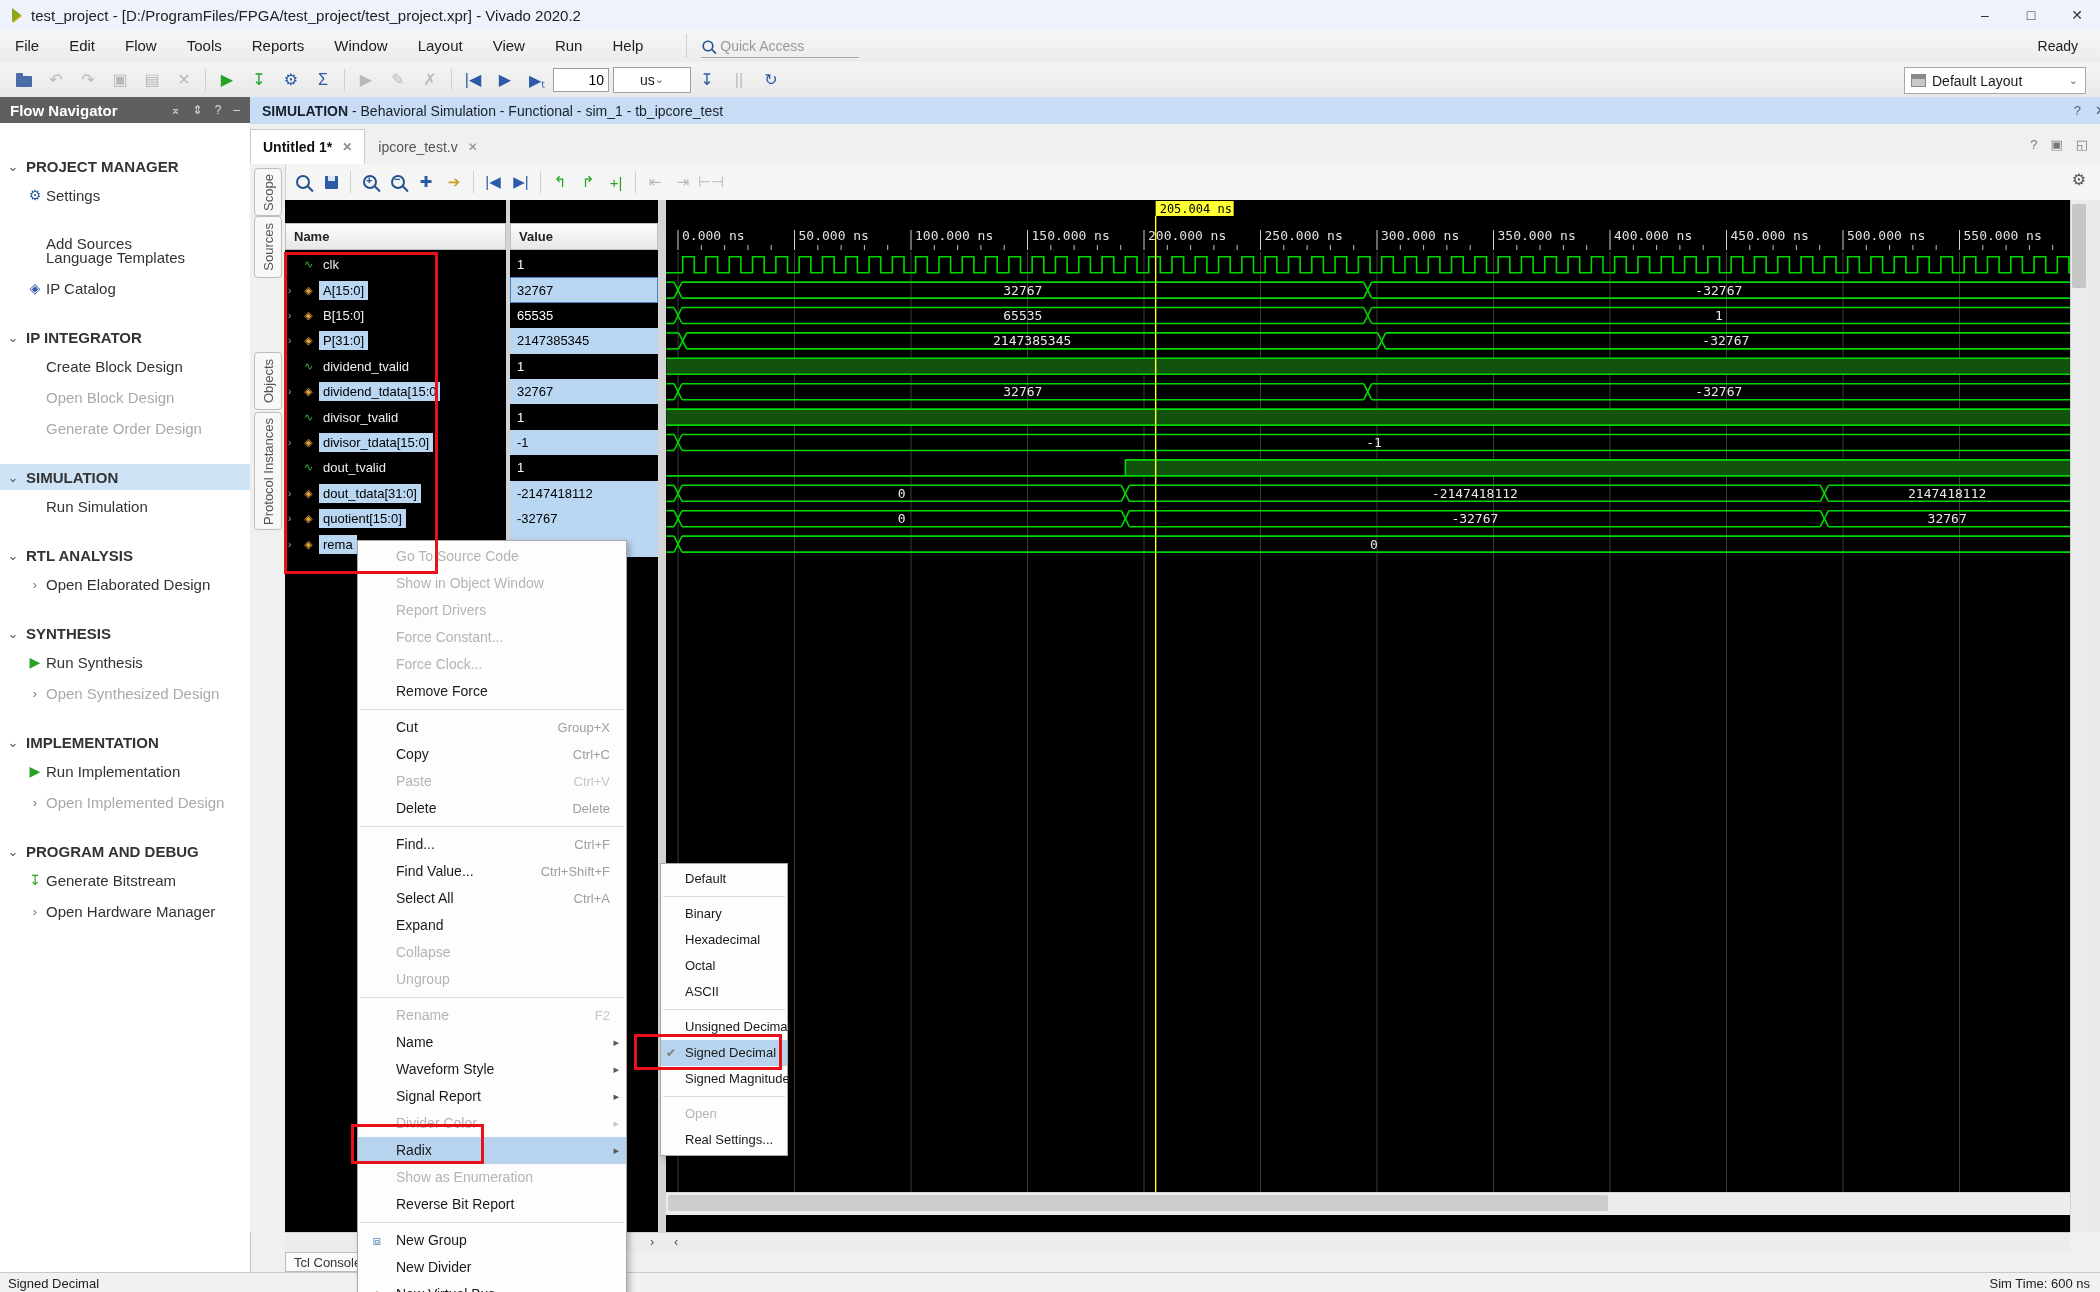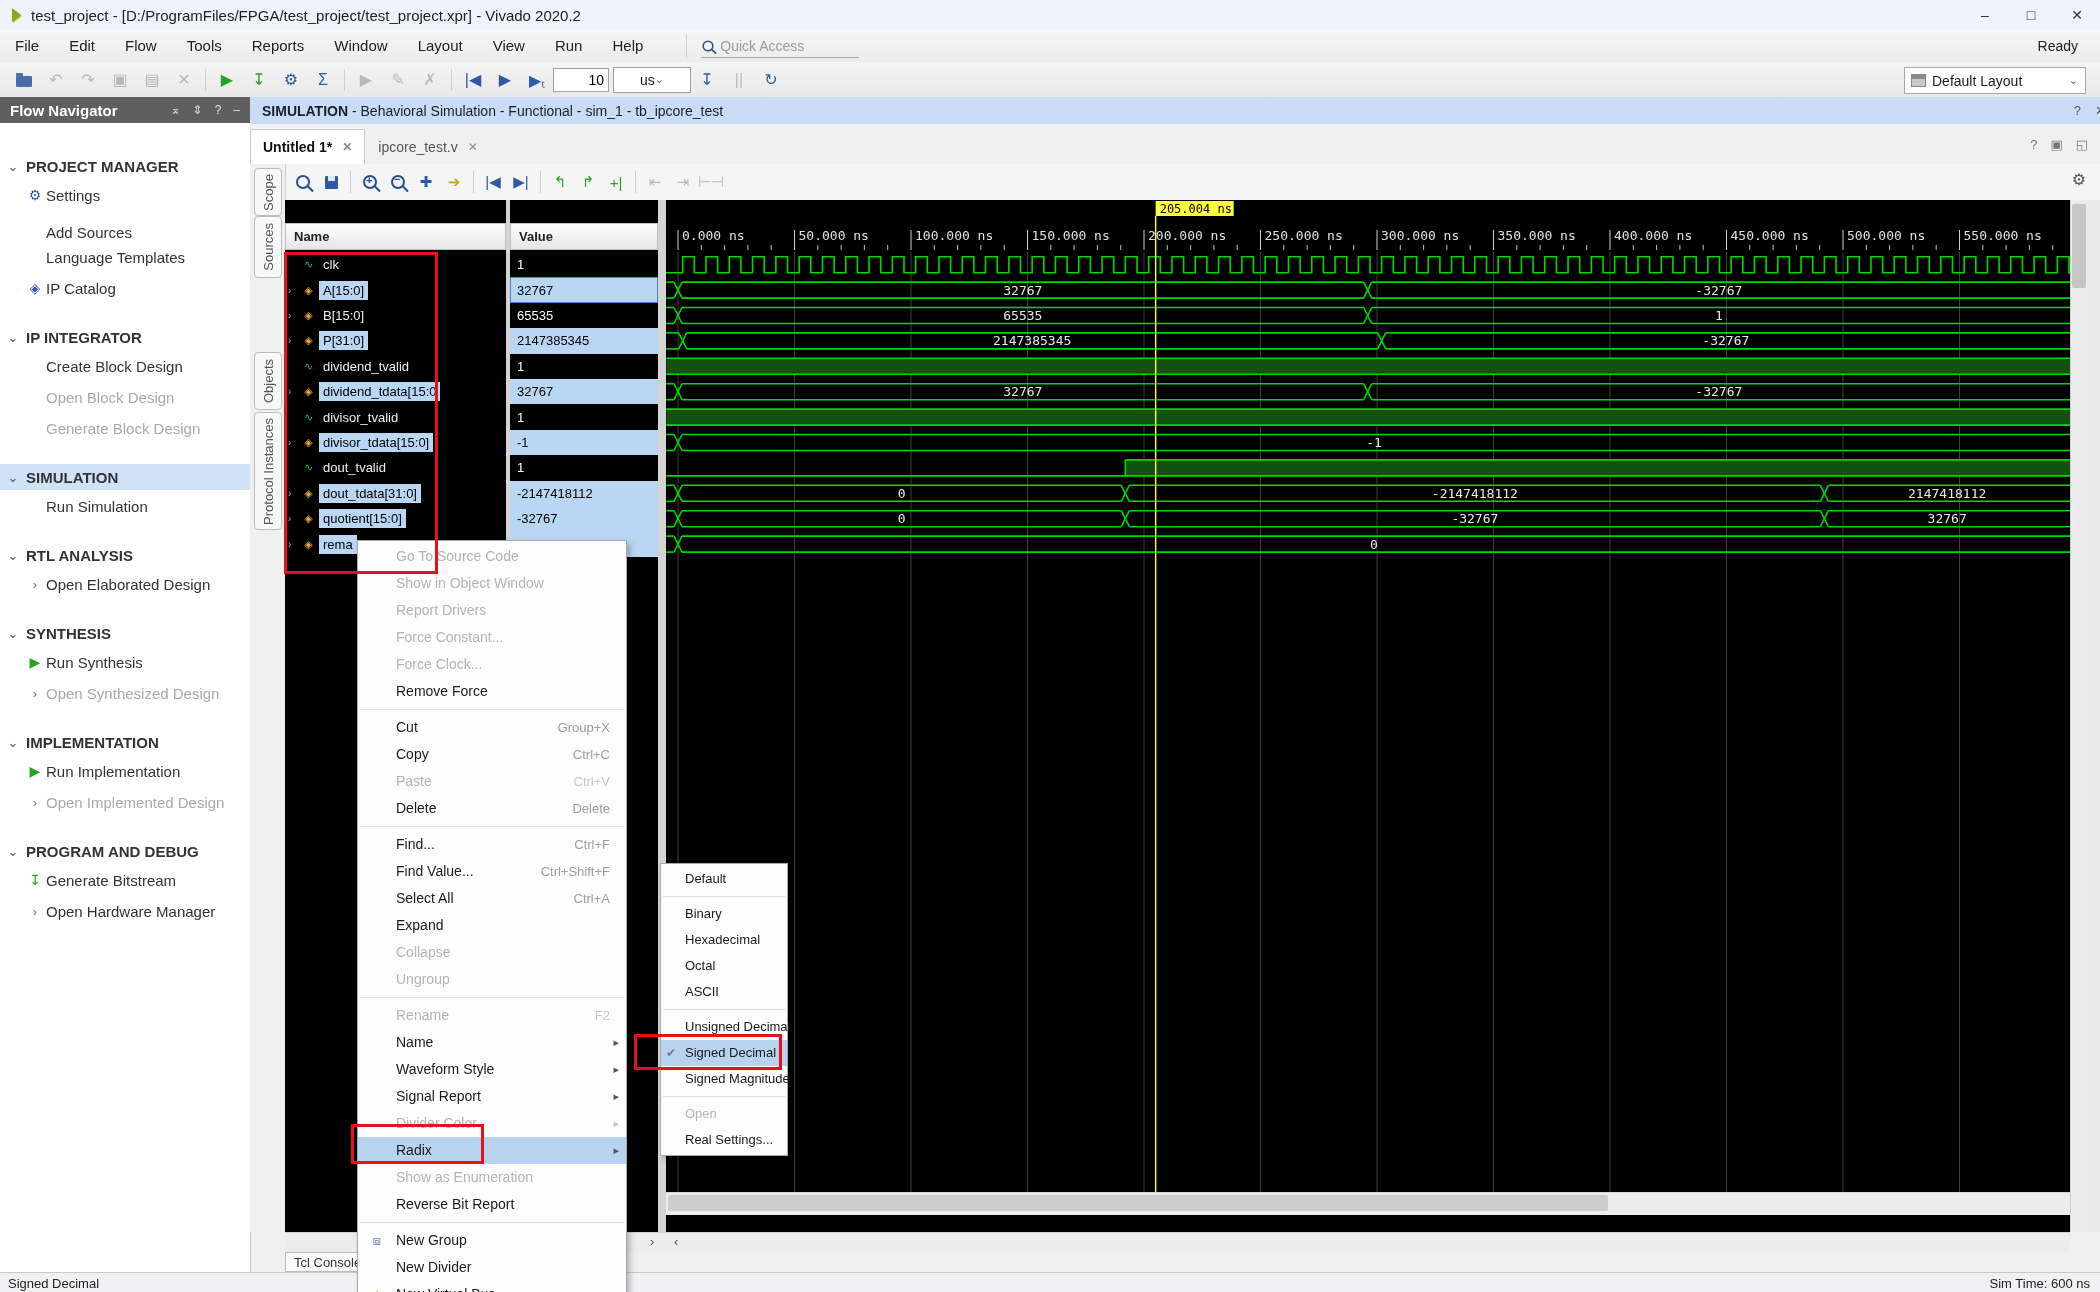--- a/index.html
+++ b/index.html
@@ -184,42 +184,42 @@
   </div>
   <div id="fn-body" style="position:relative">
       <div class="fn-section" style="top: 30px;">
         <span class="chev">⌄</span>
         <span>PROJECT MANAGER</span>
       </div>
       <div class="fn-item" style="top: 59px;">
         <span class="ico" style="color: rgb(45, 90, 166);">⚙</span>
         <span class="lbl">Settings</span>
       </div>
-      <div class="fn-item noicon" style="top: 96px;">
+      <div class="fn-item noicon" style="top: 107px;">
         <span class="lbl">Add Sources</span>
       </div>
       <div class="fn-item noicon" style="top: 121px;">
         <span class="lbl">Language Templates</span>
       </div>
       <div class="fn-item" style="top: 152px;">
         <span class="ico" style="color: rgb(45, 90, 166);">◈</span>
         <span class="lbl">IP Catalog</span>
       </div>
       <div class="fn-section" style="top: 201px;">
         <span class="chev">⌄</span>
         <span>IP INTEGRATOR</span>
       </div>
       <div class="fn-item noicon" style="top: 230px;">
         <span class="lbl">Create Block Design</span>
       </div>
       <div class="fn-item disabled noicon" style="top: 261px;">
         <span class="lbl">Open Block Design</span>
       </div>
       <div class="fn-item disabled noicon" style="top: 292px;">
-        <span class="lbl">Generate Block Design</span>
+        <span class="lbl">Generate Order Design</span>
       </div>
       <div class="fn-section fn-sel" style="top: 341px;">
         <span class="chev">⌄</span>
         <span>SIMULATION</span>
       </div>
       <div class="fn-item noicon" style="top: 370px;">
         <span class="lbl">Run Simulation</span>
       </div>
       <div class="fn-section" style="top: 419px;">
         <span class="chev">⌄</span>

